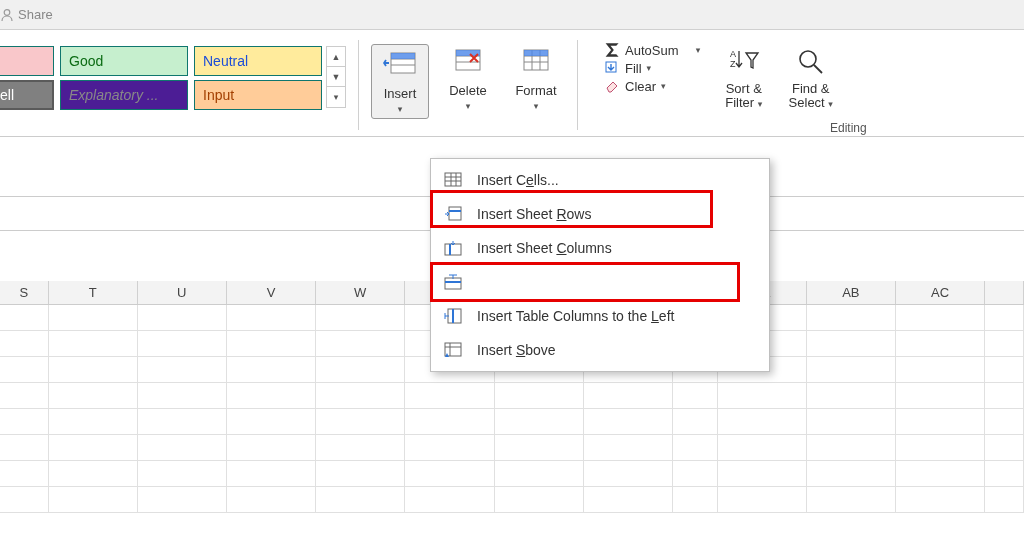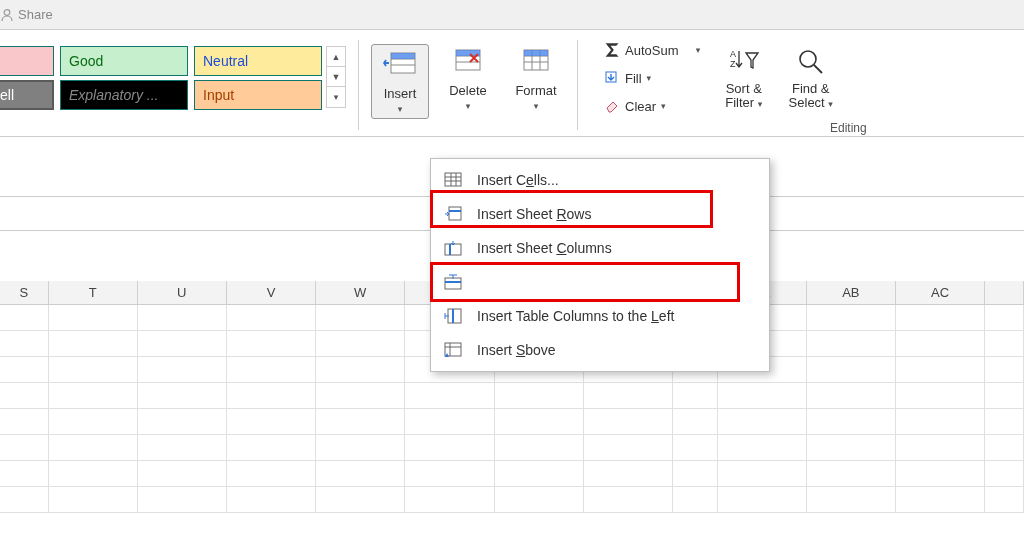--- a/index.html
+++ b/index.html
@@ -43,34 +43,34 @@
   display: flex;
   align-items: center;
   padding: 0 8px;
   font-size: 14px;
   border: 1px solid #0f766e;
 }
 .swatch-bad { background: #f9c7ca; width: 64px; }
 .swatch-good { background: #c6efce; color: #0b6b13; }
 .swatch-neutral { background: #ffeb9c; color: #1d4ed8; }
 .swatch-ell { background: #808080; color: #fff; border: 2px solid #5a5a5a; width: 64px; }
-.swatch-exp { background: #000000; color: #888; font-style: italic; }
+.swatch-exp { background: #4c1d95; color: #888; font-style: italic; }
 .swatch-input { background: #ffcc99; color: #a33f00; }
 .gallery-spin { display: flex; flex-direction:column; border:1px solid #ccc; }
 .gallery-spin div { width: 18px; height:20px; display:flex; align-items:center; justify-content:center; font-size:9px; color:#555; border-bottom:1px solid #ccc;}
 .gallery-spin div:last-child{border:none;}
 .divider { width:1px; background:#d0d0d0; height:90px; margin:0 12px; }
 .cells-group { display:flex; gap: 10px; padding-top:4px; }
 .big-btn { width: 58px; text-align:center; font-size:13px; }
 .big-btn .icon-wrap { height:38px; display:flex; align-items:center; justify-content:center; }
 .big-btn .label { margin-top: 2px; line-height:1.1; }
 .big-btn.insert-active { background:#f0f0f0; border:1px solid #999; border-radius:3px; padding:2px 0;}
 .chev { font-size: 9px; color: #555; }
 .editing-group { margin-left: 14px; display:flex; gap: 16px; padding-top:2px;}
-.stack { display:flex; flex-direction:column; gap: 12px; font-size:13px;}
+.stack { display:flex; flex-direction:column; gap: 2px; font-size:13px;}
 .stack-row { display:flex; align-items:center; gap: 5px;}
 .formulabar { height: 34px; border-bottom:1px solid #ccc; background:#fff;}
 .col-headers { display:flex; height:24px; border-bottom:1px solid #ccc; font-size:13px; color:#444;}
 .col-h { width: 92px; border-right:1px solid #d0d0d0; display:flex; align-items:center; justify-content:center; background:#f3f3f3;}
 .grid-rows { }
 .grid-row { display:flex; height:26px; }
 .cell { width: 92px; border-right:1px solid #e0e0e0; border-bottom:1px solid #e0e0e0; }
 .menu {
   position:absolute;
   left: 430px;

